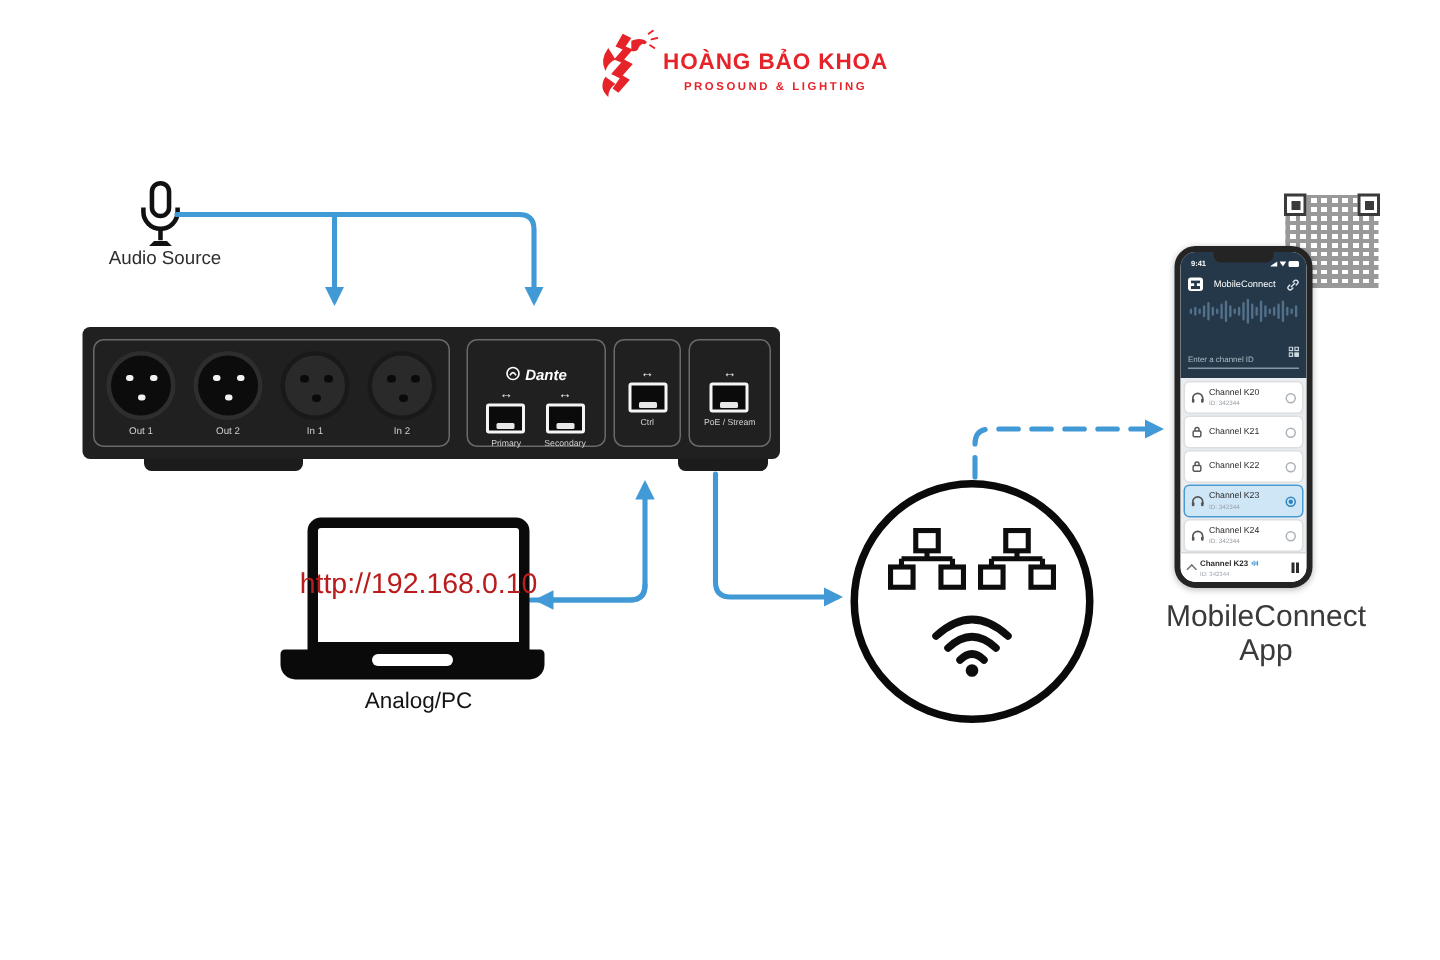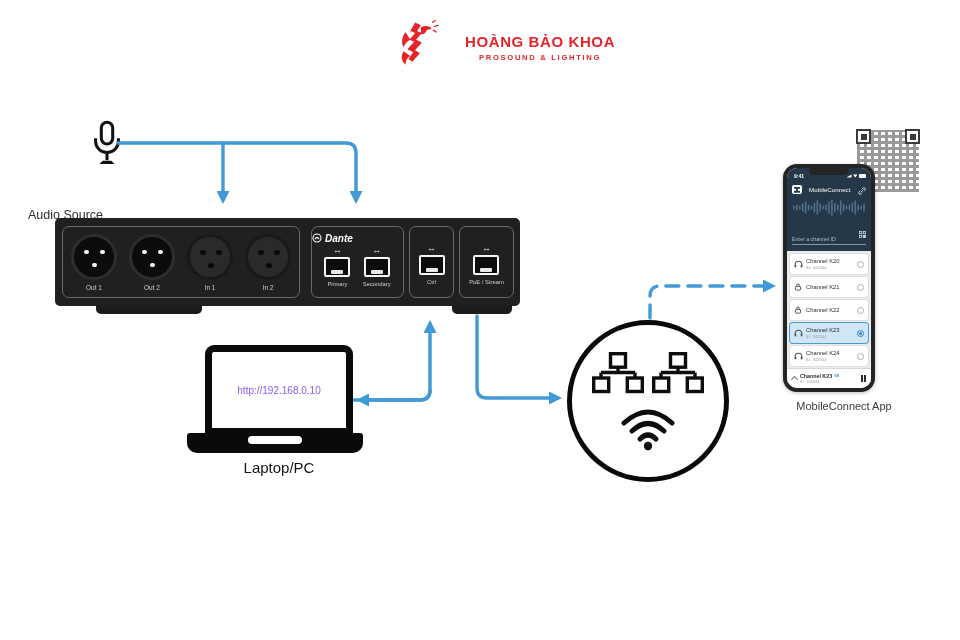--- a/index.html
+++ b/index.html
@@ -1,27 +1,27 @@
 <!DOCTYPE html>
 <html><head>
 <meta charset="utf-8">
 <style>
   * { margin:0; padding:0; box-sizing:border-box; }
   body { font-family:"Liberation Sans", sans-serif; background:#fff; }
   .canvas { position:relative; width:960px; height:640px; background:#fff; overflow:hidden; }
 
   
-  .brand { position:absolute; left:394px; top:18px; display:flex; align-items:center; gap:23px; }
+  .brand { position:absolute; left:394px; top:18px; display:flex; align-items:center; gap:0; }
   .brand-text { display:flex; flex-direction:column; align-items:center; }
   .brand-company { color:#e52329; font-weight:bold; font-size:15px; letter-spacing:.6px; white-space:nowrap; }
   .brand-tagline { color:#e52329; font-weight:bold; font-size:7.6px; letter-spacing:1.7px; margin-top:3px; white-space:nowrap; }
 
   
   .mic { position:absolute; left:88px; top:119px; }
-  .audio-label { position:absolute; left:28px; top:165px; width:164px; font-size:12.5px; color:#2e2e2e; line-height:1.25;margin-top:43px; }
+  .audio-label { position:absolute; left:28px; top:165px; width:164px; text-align:center; font-size:12.5px; color:#2e2e2e; line-height:1.25; }
 
   
   .wires { position:absolute; inset:0; z-index:1; }
 
   
   .device { position:absolute; left:55px; top:218px; width:465px; height:88px; background:#202020; border-radius:5px; z-index:2; }
   .foot { position:absolute; background:#1c1c1c; height:10px; top:304px; border-radius:0 0 5px 5px; z-index:1; }
   .foot-l { left:96px; width:106px; }
   .foot-r { left:452px; width:60px; }
   .dev-box { position:absolute; top:8px; height:72px; border:1px solid #6a6a6a; border-radius:7px; }
@@ -31,32 +31,32 @@
   .xlr.male { background:#0c0c0c; border:3px solid #2e2e2e; }
   .xlr.female { background:#2a2a2a; border:3px solid #191919; }
   .pin { position:absolute; border-radius:50%; }
   .male .pin { width:4.5px; height:4.5px; background:#f2f2f2; }
   .female .pin { width:5.5px; height:5.5px; background:#0a0a0a; }
   .pin.p1 { left:10px; top:13px; } .pin.p2 { left:26px; top:13px; } .pin.p3 { left:18px; top:26px; }
   .xlr-label { font-size:6.5px; color:#cfcfcf; margin-top:4px; }
   .dante-box { left:256px; width:93px; }
   .ctrl-box { left:354px; width:45px; }
   .poe-box { left:404px; width:55px; }
-  .dante-row { display:flex; align-items:center; gap:3px; height:15px; margin-top:4px; color:#fff; font-size:10px; font-weight:bold; font-style:italic; }
+  .dante-row { display:flex; align-items:center; justify-content:center; gap:3px; height:15px; margin-top:16px; color:#fff; font-size:10px; font-weight:bold; font-style:italic; }
   .box-spacer { height:17px; }
   .ports-row { display:flex; justify-content:space-evenly; }
   .port-unit { display:flex; flex-direction:column; align-items:center; }
   .eth-arrow { color:#e8e8e8; font-size:9px; line-height:1; margin-bottom:2px; }
   .rj45 { width:26px; height:20px; background:#0b0b0b; border:2px solid #f5f5f5; border-radius:2px; position:relative; }
   .rj45::after { content:""; position:absolute; left:50%; bottom:1px; transform:translateX(-50%); width:12px; height:4px; background:#e8e8e8; border-radius:1px; }
   .eth-label { font-size:5.8px; color:#d0d0d0; margin-top:4px; text-align:center; white-space:nowrap; }
 
   
   .laptop-screen { position:absolute; left:205px; top:345px; width:148px; height:90px; border:7px solid #0a0a0a; border-radius:9px 9px 0 0; background:#fff; display:flex; align-items:center; justify-content:center; z-index:2; }
-  .laptop-url { font-size:10px; color:#8b5cf6; }
+  .laptop-url { font-size:19px; color:#b91c1c; }
   .laptop-base { position:absolute; left:187px; top:433px; width:176px; height:20px; background:#0a0a0a; border-radius:3px 3px 10px 10px; z-index:2; }
   .laptop-base::after { content:""; position:absolute; left:50%; top:3px; transform:translateX(-50%); width:54px; height:8px; background:#fff; border-radius:4px; }
   .laptop-label { position:absolute; left:205px; top:459px; width:148px; text-align:center; font-size:15px; color:#151515; }
 
   
   .wifi-circle { position:absolute; left:567px; top:320px; width:162px; height:162px; border:5.5px solid #0a0a0a; border-radius:50%; background:#fff; display:flex; flex-direction:column; align-items:center; z-index:2; }
   .trees { display:flex; gap:8px; margin-top:27px; }
   .wifi-label { position:absolute; left:572px; top:502px; width:152px; text-align:center; font-size:15px; color:#151515; }
 
   
@@ -96,21 +96,21 @@
   .radio { width:7px; height:7px; border:1.2px solid #aab1b7; border-radius:50%; position:relative; }
   .selected .radio { border-color:#2e86c1; }
   .selected .radio::after { content:""; position:absolute; inset:1px; background:#2e86c1; border-radius:50%; }
   .now-bar { background:#fff; border-top:1px solid #d5d9dc; height:20px; display:flex; align-items:center; padding:0 5px; gap:3px; }
   .chev { width:5px; height:5px; border-left:1.4px solid #707070; border-top:1.4px solid #707070; transform:rotate(45deg); margin-top:2px; }
   .now-text { display:flex; flex-direction:column; }
   .now-name { font-size:5.3px; font-weight:bold; color:#2b2b2b; display:flex; align-items:center; gap:2px; }
   .now-sub { font-size:4px; color:#9aa1a8; }
   .pause { margin-left:auto; display:flex; gap:1.5px; }
   .pause span { width:2px; height:7px; background:#2b2b2b; }
-  .app-caption { position:absolute; left:763px; top:400px; width:162px; text-align:center; font-size:11px; color:#3a3a3a; }
+  .app-caption { position:absolute; left:763px; top:400px; width:162px; text-align:center; font-size:20px; color:#3a3a3a; }
 </style>
 </head>
 <body>
 
 <div class="canvas">
 
   <div class="brand">
     <span>
       <svg width="48" height="54" viewBox="0 0 50 55">
         <g fill="#e52329">
@@ -244,21 +244,21 @@
           <div class="eth-label">PoE / Stream</div>
         </div>
       </div>
     </div>
   </div>
 
   <div class="laptop-screen">
     <span class="laptop-url">http://192.168.0.10</span>
   </div>
   <div class="laptop-base"></div>
-  <div class="laptop-label">Laptop/PC</div>
+  <div class="laptop-label">Analog/PC</div>
 
   <div class="wifi-circle">
     <div class="trees">
       <span>
         <svg width="52" height="46" viewBox="0 0 52 46" fill="none" stroke="#0d0d0d" stroke-width="3.4">
           <rect x="18.5" y="1.7" width="15" height="13.5"></rect>
           <path d="M26 15.2 V20.5 M9 20.5 H43 M9 20.5 V26 M43 20.5 V26"></path>
           <rect x="1.7" y="26" width="15" height="13.5"></rect>
           <rect x="35.3" y="26" width="15" height="13.5"></rect>
         </svg>

